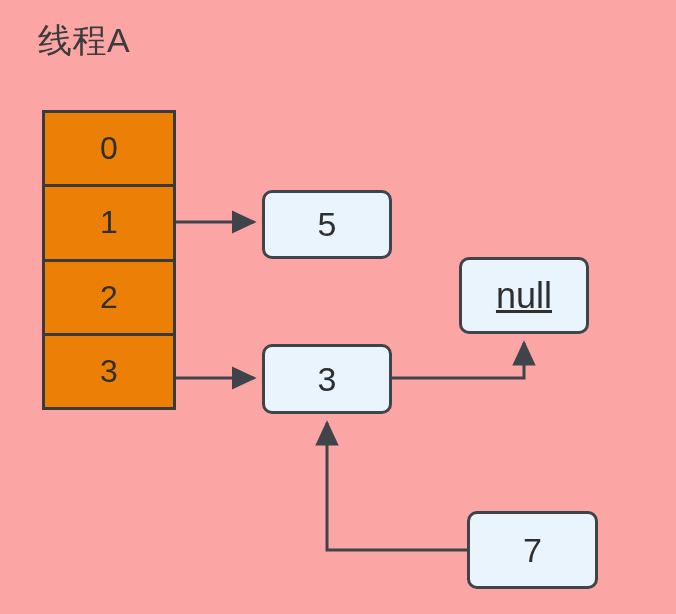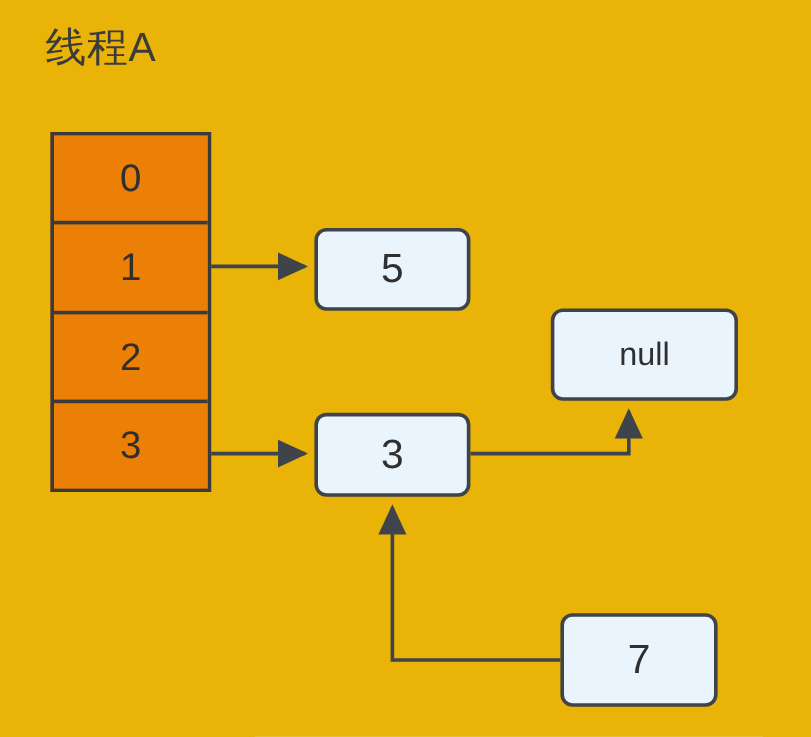--- a/index.html
+++ b/index.html
@@ -10,21 +10,21 @@
     width: 676px;
     height: 614px;
     background: #e7f3fb;
     font-family: "Liberation Sans", "DejaVu Sans", sans-serif;
     overflow: hidden;
   }
   #stage {
     position: relative;
     width: 676px;
     height: 614px;
-    background: #eab308;
+    background: #fca5a5;
   }
   .title {
     position: absolute;
     left: 38px;
     top: 22px;
     font-size: 34px;
     color: #3b3b3b;
     letter-spacing: 0.5px;
     line-height: 1.1;
     white-space: nowrap;
@@ -63,21 +63,21 @@
     background: #e9f4fc;
     border: 3px solid #3e444a;
     border-radius: 10px;
     display: flex;
     align-items: center;
     justify-content: center;
     font-size: 34px;
     color: #2f2f2f;
   }
   #node-5   { left: 262px; top: 190px; width: 130px; height: 69px; }
-  #node-null{ left: 459px; top: 257px; width: 156px; height: 77px; font-size: 27px; }
+  #node-null{ left: 459px; top: 257px; width: 130px; height: 77px; font-size: 36px; text-decoration: underline; }
   #node-3   { left: 262px; top: 344px; width: 130px; height: 70px; }
   #node-7   { left: 467px; top: 511px; width: 131px; height: 78px; }
 
   
   #wires {
     position: absolute;
     left: 0;
     top: 0;
     width: 676px;
     height: 614px;

